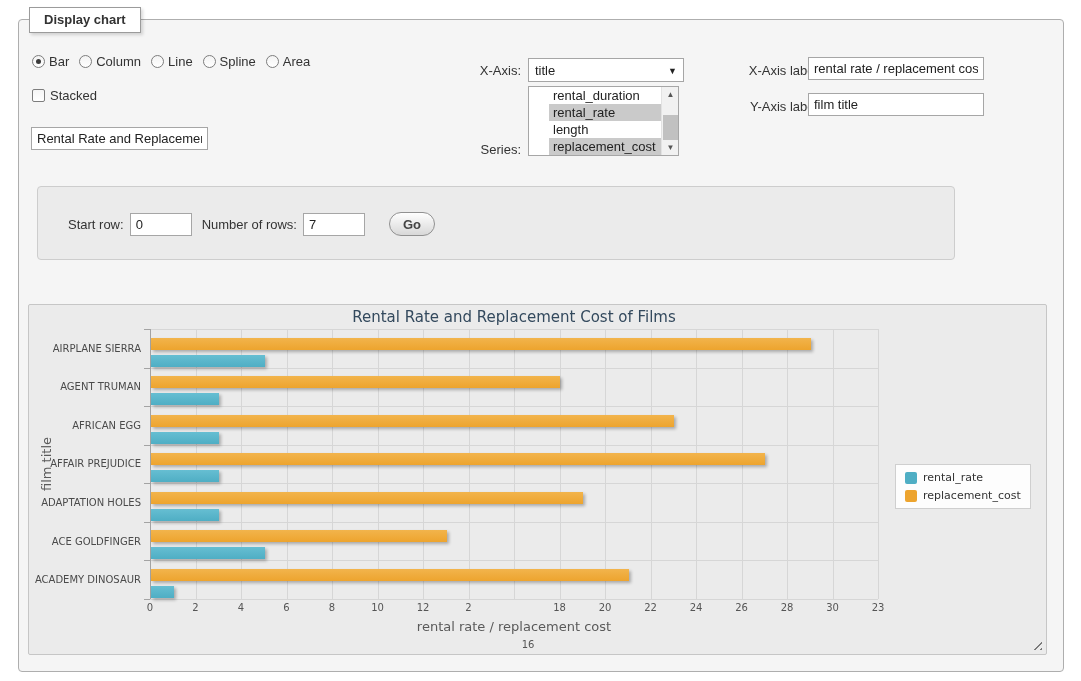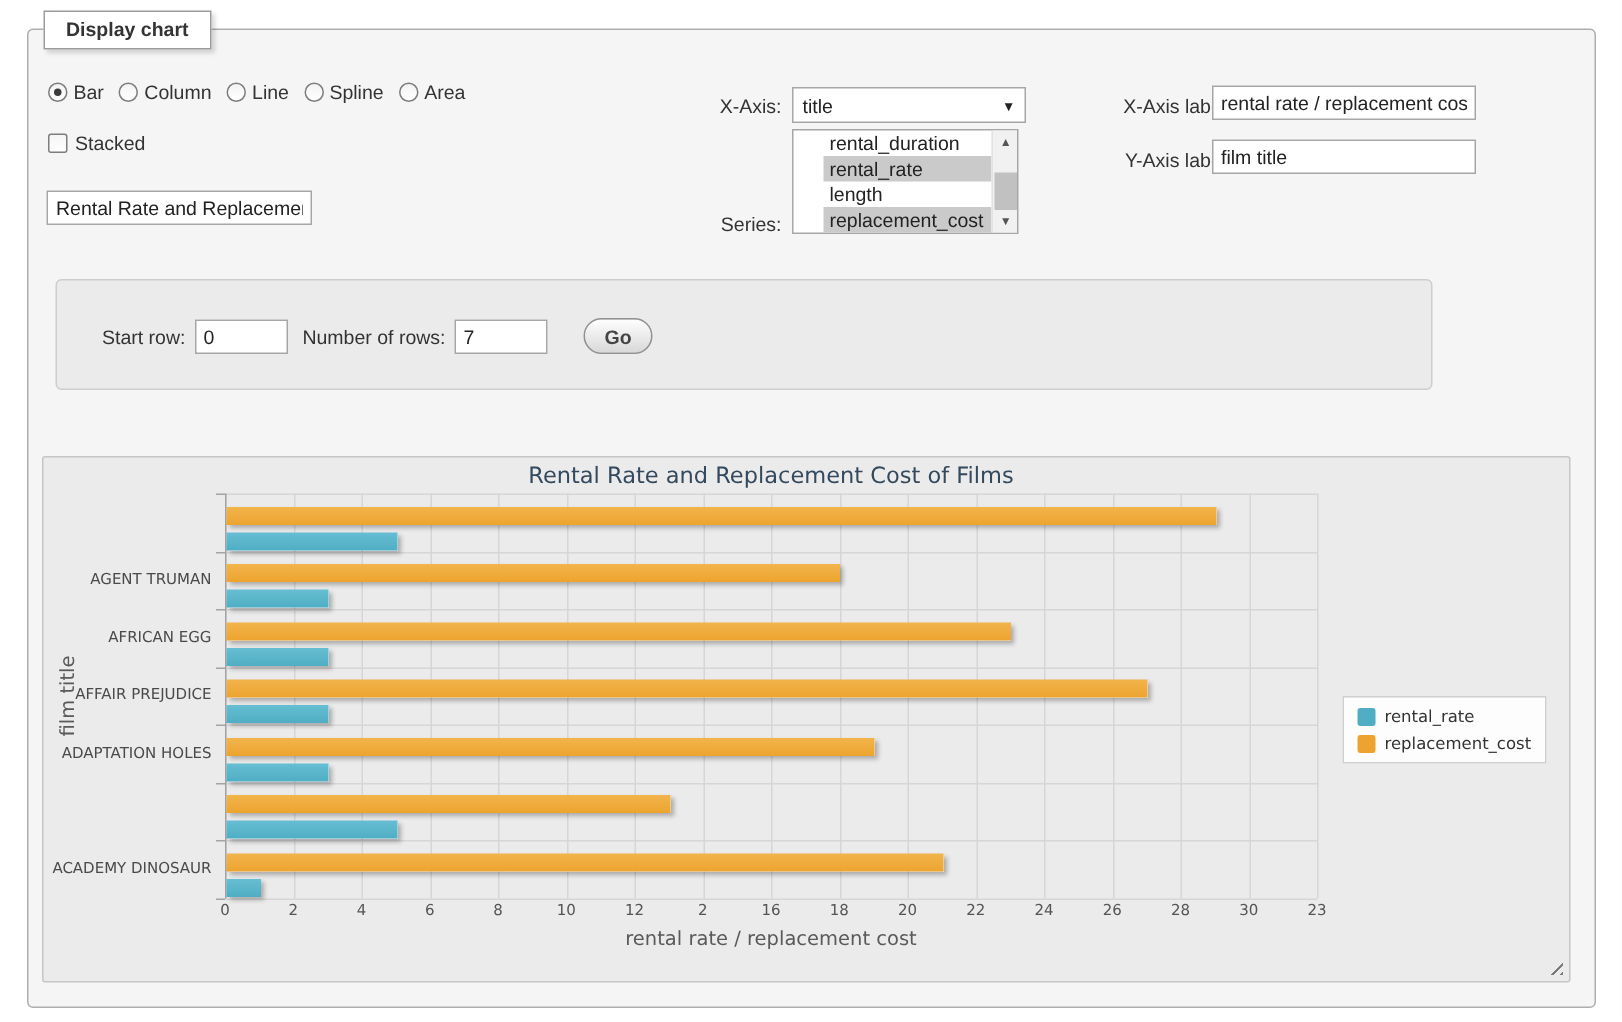--- a/index.html
+++ b/index.html
@@ -239,28 +239,30 @@
       </div>
     <div class="grip"></div>
   <div class="xtick" style="left: 121px;">0</div>
       <div class="xtick" style="left: 166.5px;">2</div>
       <div class="xtick" style="left: 212px;">4</div>
       <div class="xtick" style="left: 257.5px;">6</div>
       <div class="xtick" style="left: 303px;">8</div>
       <div class="xtick" style="left: 348.5px;">10</div>
       <div class="xtick" style="left: 394px;">12</div>
       <div class="xtick" style="left: 439.5px;">2</div>
-      <div class="xtick" style="left: 485px;">16</div>
+      <div class="xtick" style="left: 499px; margin-top: 37px;">16</div>
       <div class="xtick" style="left: 530.5px;">18</div>
       <div class="xtick" style="left: 576px;">20</div>
       <div class="xtick" style="left: 621.5px;">22</div>
       <div class="xtick" style="left: 667px;">24</div>
       <div class="xtick" style="left: 712.5px;">26</div>
       <div class="xtick" style="left: 758px;">28</div>
       <div class="xtick" style="left: 803.5px;">30</div>
       <div class="xtick" style="left: 849px;">23</div>
+      <div class="cat-label" style="top: 24px; height: 38.5714px;">AIRPLANE SIERRA</div>
       <div class="cat-label" style="top: 62.5714px; height: 38.5714px;">AGENT TRUMAN</div>
       <div class="cat-label" style="top: 101.143px; height: 38.5714px;">AFRICAN EGG</div>
       <div class="cat-label" style="top: 139.714px; height: 38.5714px;">AFFAIR PREJUDICE</div>
       <div class="cat-label" style="top: 178.286px; height: 38.5714px;">ADAPTATION HOLES</div>
+      <div class="cat-label" style="top: 216.857px; height: 38.5714px;">ACE GOLDFINGER</div>
       <div class="cat-label" style="top: 255.429px; height: 38.5714px;">ACADEMY DINOSAUR</div>
     </div>
 </div>
 
 </body></html>

